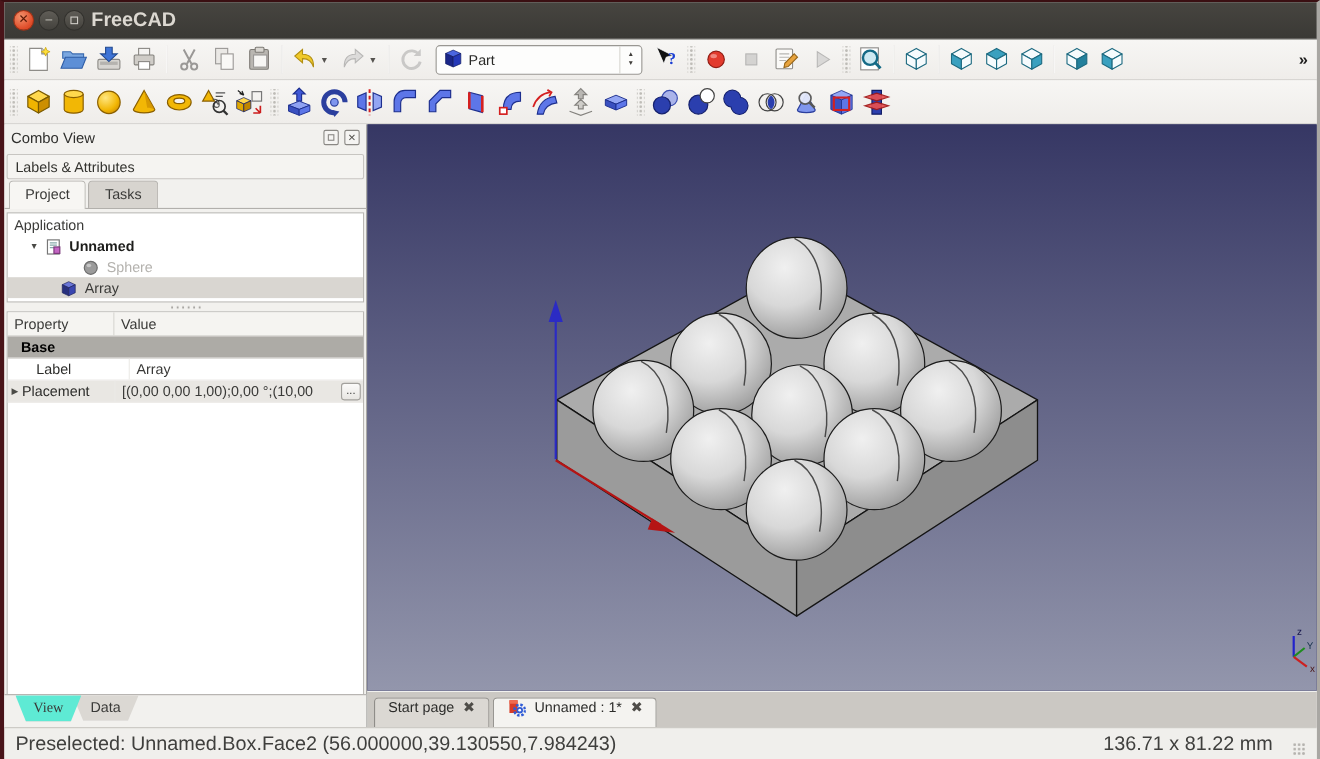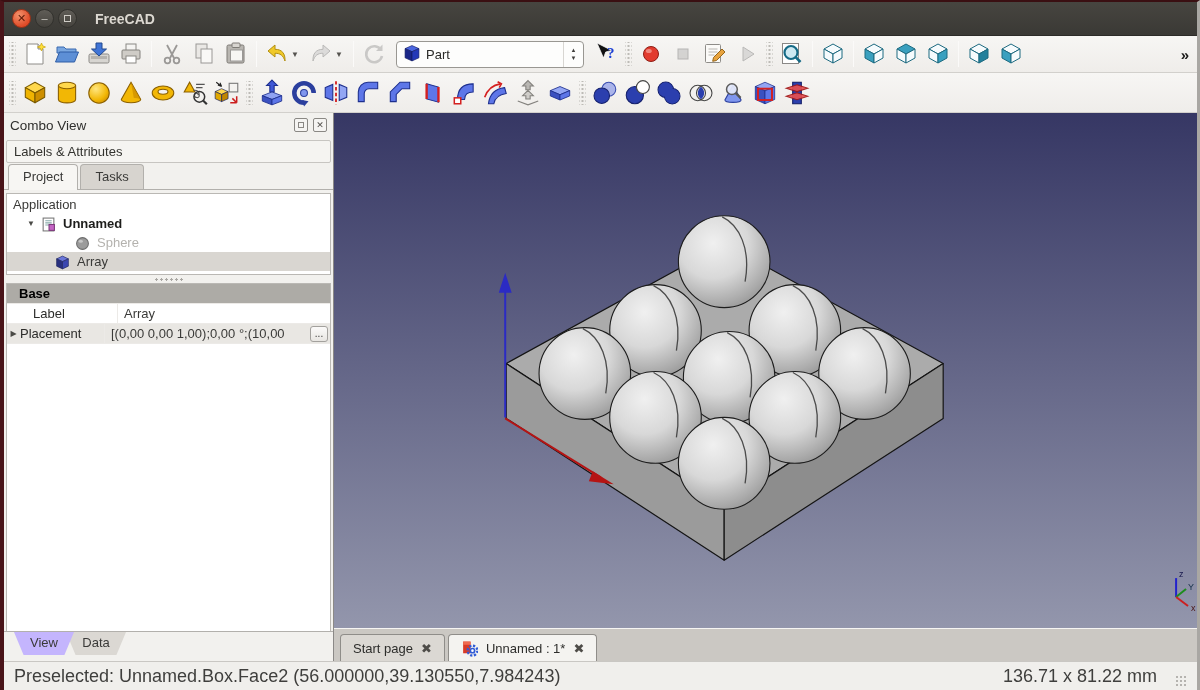--- a/index.html
+++ b/index.html
@@ -6,21 +6,21 @@
   html,body { width:1200px; height:690px; overflow:hidden; }
   body { font-family:"Liberation Sans","DejaVu Sans",sans-serif; font-size:13px; color:#3a3a38; background:#f2f1ee; }
   #window { width:1200px; height:690px; border-left:4px solid #491419; border-top:2px solid #3a0f12; border-right:3px solid #a9a7a3; display:flex; flex-direction:column; background:#f2f1ee; }
 
   
   #titlebar { height:34px; background:linear-gradient(#474540,#3a3935); display:flex; align-items:center; padding-left:8px; flex:none; border-bottom:1px solid #2c2b28; }
   .wbtn { width:19px; height:19px; border-radius:50%; margin-right:4px; display:inline-flex; align-items:center; justify-content:center; font-size:11px; line-height:1; cursor:default; }
   .wbtn.close { background:radial-gradient(circle at 35% 30%,#f3926c,#df4b28 70%); border:1px solid #a33317; color:#5e1a07; font-weight:bold; }
   .wbtn.min,.wbtn.max { background:linear-gradient(#605d57,#44423d); border:1px solid #32312d; color:#cfccc6; }
   .wbtn .sq { width:7px; height:7px; border:1.5px solid #cfccc6; display:block; }
-  #window-title { color:#dcd8d1; font-weight:bold; font-size:14px; margin-left:14px; }
+  #window-title { color:#dcd8d1; font-weight:bold; font-size:18px; margin-left:2px; }
 
   
   .toolbar { display:flex; align-items:center; background:linear-gradient(#f7f6f4,#efedea); border-bottom:1px solid #d2d0cc; flex:none; padding:1px 2px; }
   #toolbar-main { height:37px; }
   #toolbar-part { height:40px; }
   .tb-btn { width:32px; height:32px; border:none; background:transparent; display:inline-flex; align-items:center; justify-content:center; padding:0; flex:none; }
   .tb-btn svg { display:block; }
   .tb-disabled { opacity:.75; filter:saturate(.2); }
   .tb-sep { width:1px; height:26px; background:#d5d3cf; border-right:1px solid #fbfaf9; margin:0 4px; flex:none; }
   .tb-handle { width:7px; height:24px; margin:0 3px; flex:none;
@@ -67,29 +67,29 @@
   .prow.group .gname { padding-left:12px; }
   .prow .pexp { width:13px; font-size:8px; color:#4a4a46; text-align:center; }
   .prow .pname { width:84px; padding-left:0px; color:#2c2c2a; flex:none; }
   .prow .pname.pad { padding-left:13px; width:97px; }
   .prow .pval { flex:1; padding-left:6px; border-left:1px solid #eceae7; align-self:stretch; display:flex; align-items:center; overflow:hidden; white-space:nowrap; }
   .prow.sel { background:#e9e7e3; }
   .dots-btn { margin-left:auto; margin-right:2px; flex:none; width:18px; height:16px; border:1px solid #a3a19d; border-radius:3px; background:linear-gradient(#fbfaf9,#e8e6e2); font-size:10px; line-height:13px; text-align:center; color:#3a3a38; }
 
   #bottom-tabs { height:30px; flex:none; display:flex; align-items:flex-start; padding-left:10px; background:#f2f1ee; border-top:1px solid #b2b0ac; margin-top:-1px; }
   .vtab { min-width:60px; padding:3px 16px 5px; text-align:center; clip-path:polygon(0 0,100% 0,84% 100%,16% 100%); background:#dbd8d3; filter:drop-shadow(0 1px 0 #8a8884); margin-right:-8px; color:#3a3a38; }
-  .vtab.active { background:#c4b5fd; z-index:2; position:relative; }
+  .vtab.active { background:#5eead4; z-index:2; position:relative;font-family:Liberation Serif, serif; }
 
   
   #right-col { flex:1; display:flex; flex-direction:column; min-width:0; }
   #viewport { flex:1; min-height:0; position:relative; background:#363764; }
   #viewport svg { display:block; width:100%; height:100%; }
 
   #mdi-bar { height:33px; flex:none; background:#cbc8c3; display:flex; align-items:flex-end; padding-left:6px; border-top:1px solid #f6f5f3; }
-  .mdi-tab { height:27px; display:flex; align-items:center; gap:8px; padding:0 12px; border:1px solid #8f8d89; border-bottom:none; border-radius:4px 4px 0 0; background:#dbd8d3; margin-right:3px; color:#2d2d2b; }
+  .mdi-tab { height:27px; display:flex; gap:8px; padding:0 12px; border:1px solid #8f8d89; border-bottom:none; border-radius:4px 4px 0 0; background:#dbd8d3; margin-right:3px; color:#2d2d2b; }
   .mdi-tab.active { background:#f4f3f0; }
   .mdi-close { font-size:13px; color:#4e4c48; font-weight:bold; }
 
   
   #statusbar { height:29px; flex:none; background:#f0efec; border-top:1px solid #c9c7c3; display:flex; align-items:center; padding:0 10px; color:#3f3f3d; font-size:18px; }
   #status-left { flex:1; }
   #status-right { margin-right:18px; }
   #grip { width:12px; height:12px; background-image:radial-gradient(circle,#b5b3af 1px,transparent 1.4px); background-size:4px 4px; align-self:flex-end; margin-bottom:3px; }
 </style>
 </head>
@@ -619,20 +619,24 @@
                 </g>
               </svg>
             </span>
             <span class="lbl">Array</span>
           </div>
         </div>
       <div id="splitter">
           <div class="dots"></div>
         </div>
       <div id="prop-grid">
+        <div id="prop-head">
+          <div class="c1">Property</div>
+          <div class="c2">Value</div>
+        </div>
         <div id="prop-rows">
             <div class="prow group">
               <span class="gname">Base</span>
             </div>
             <div class="prow">
               <span class="pexp"></span>
               <span class="pname pad">Label</span>
               <span class="pval">
                 <span>Array</span>
               </span>

